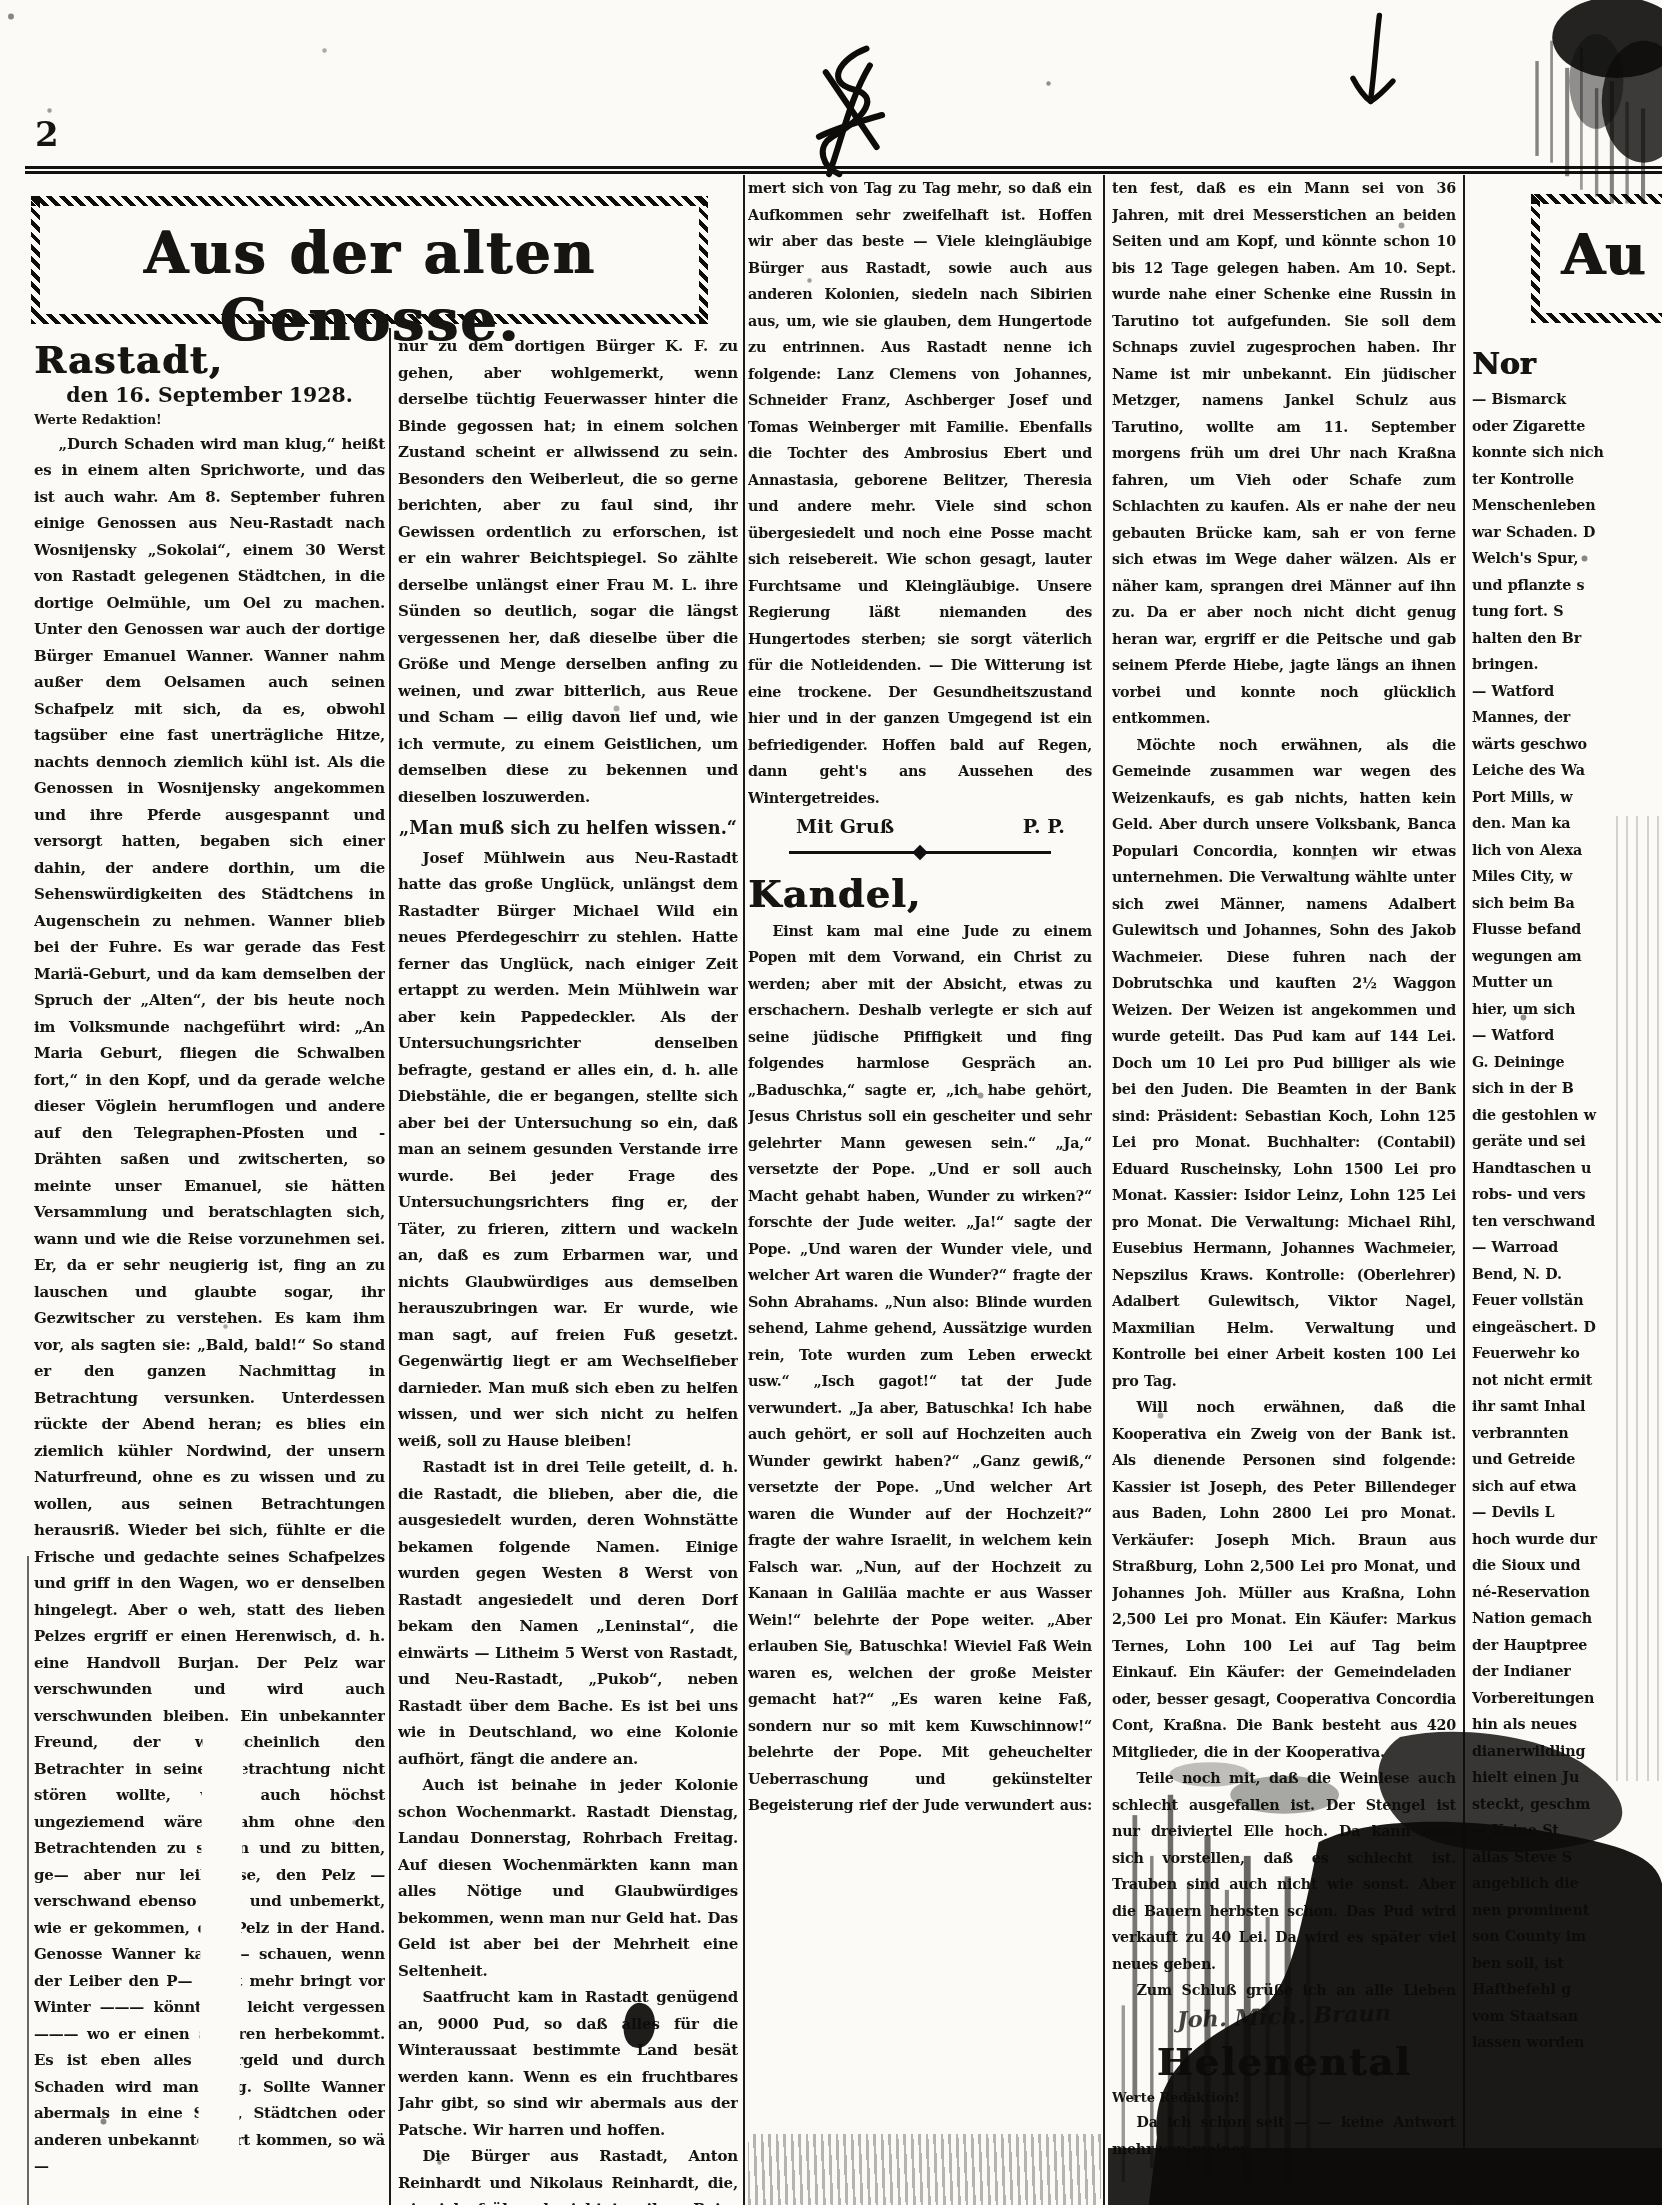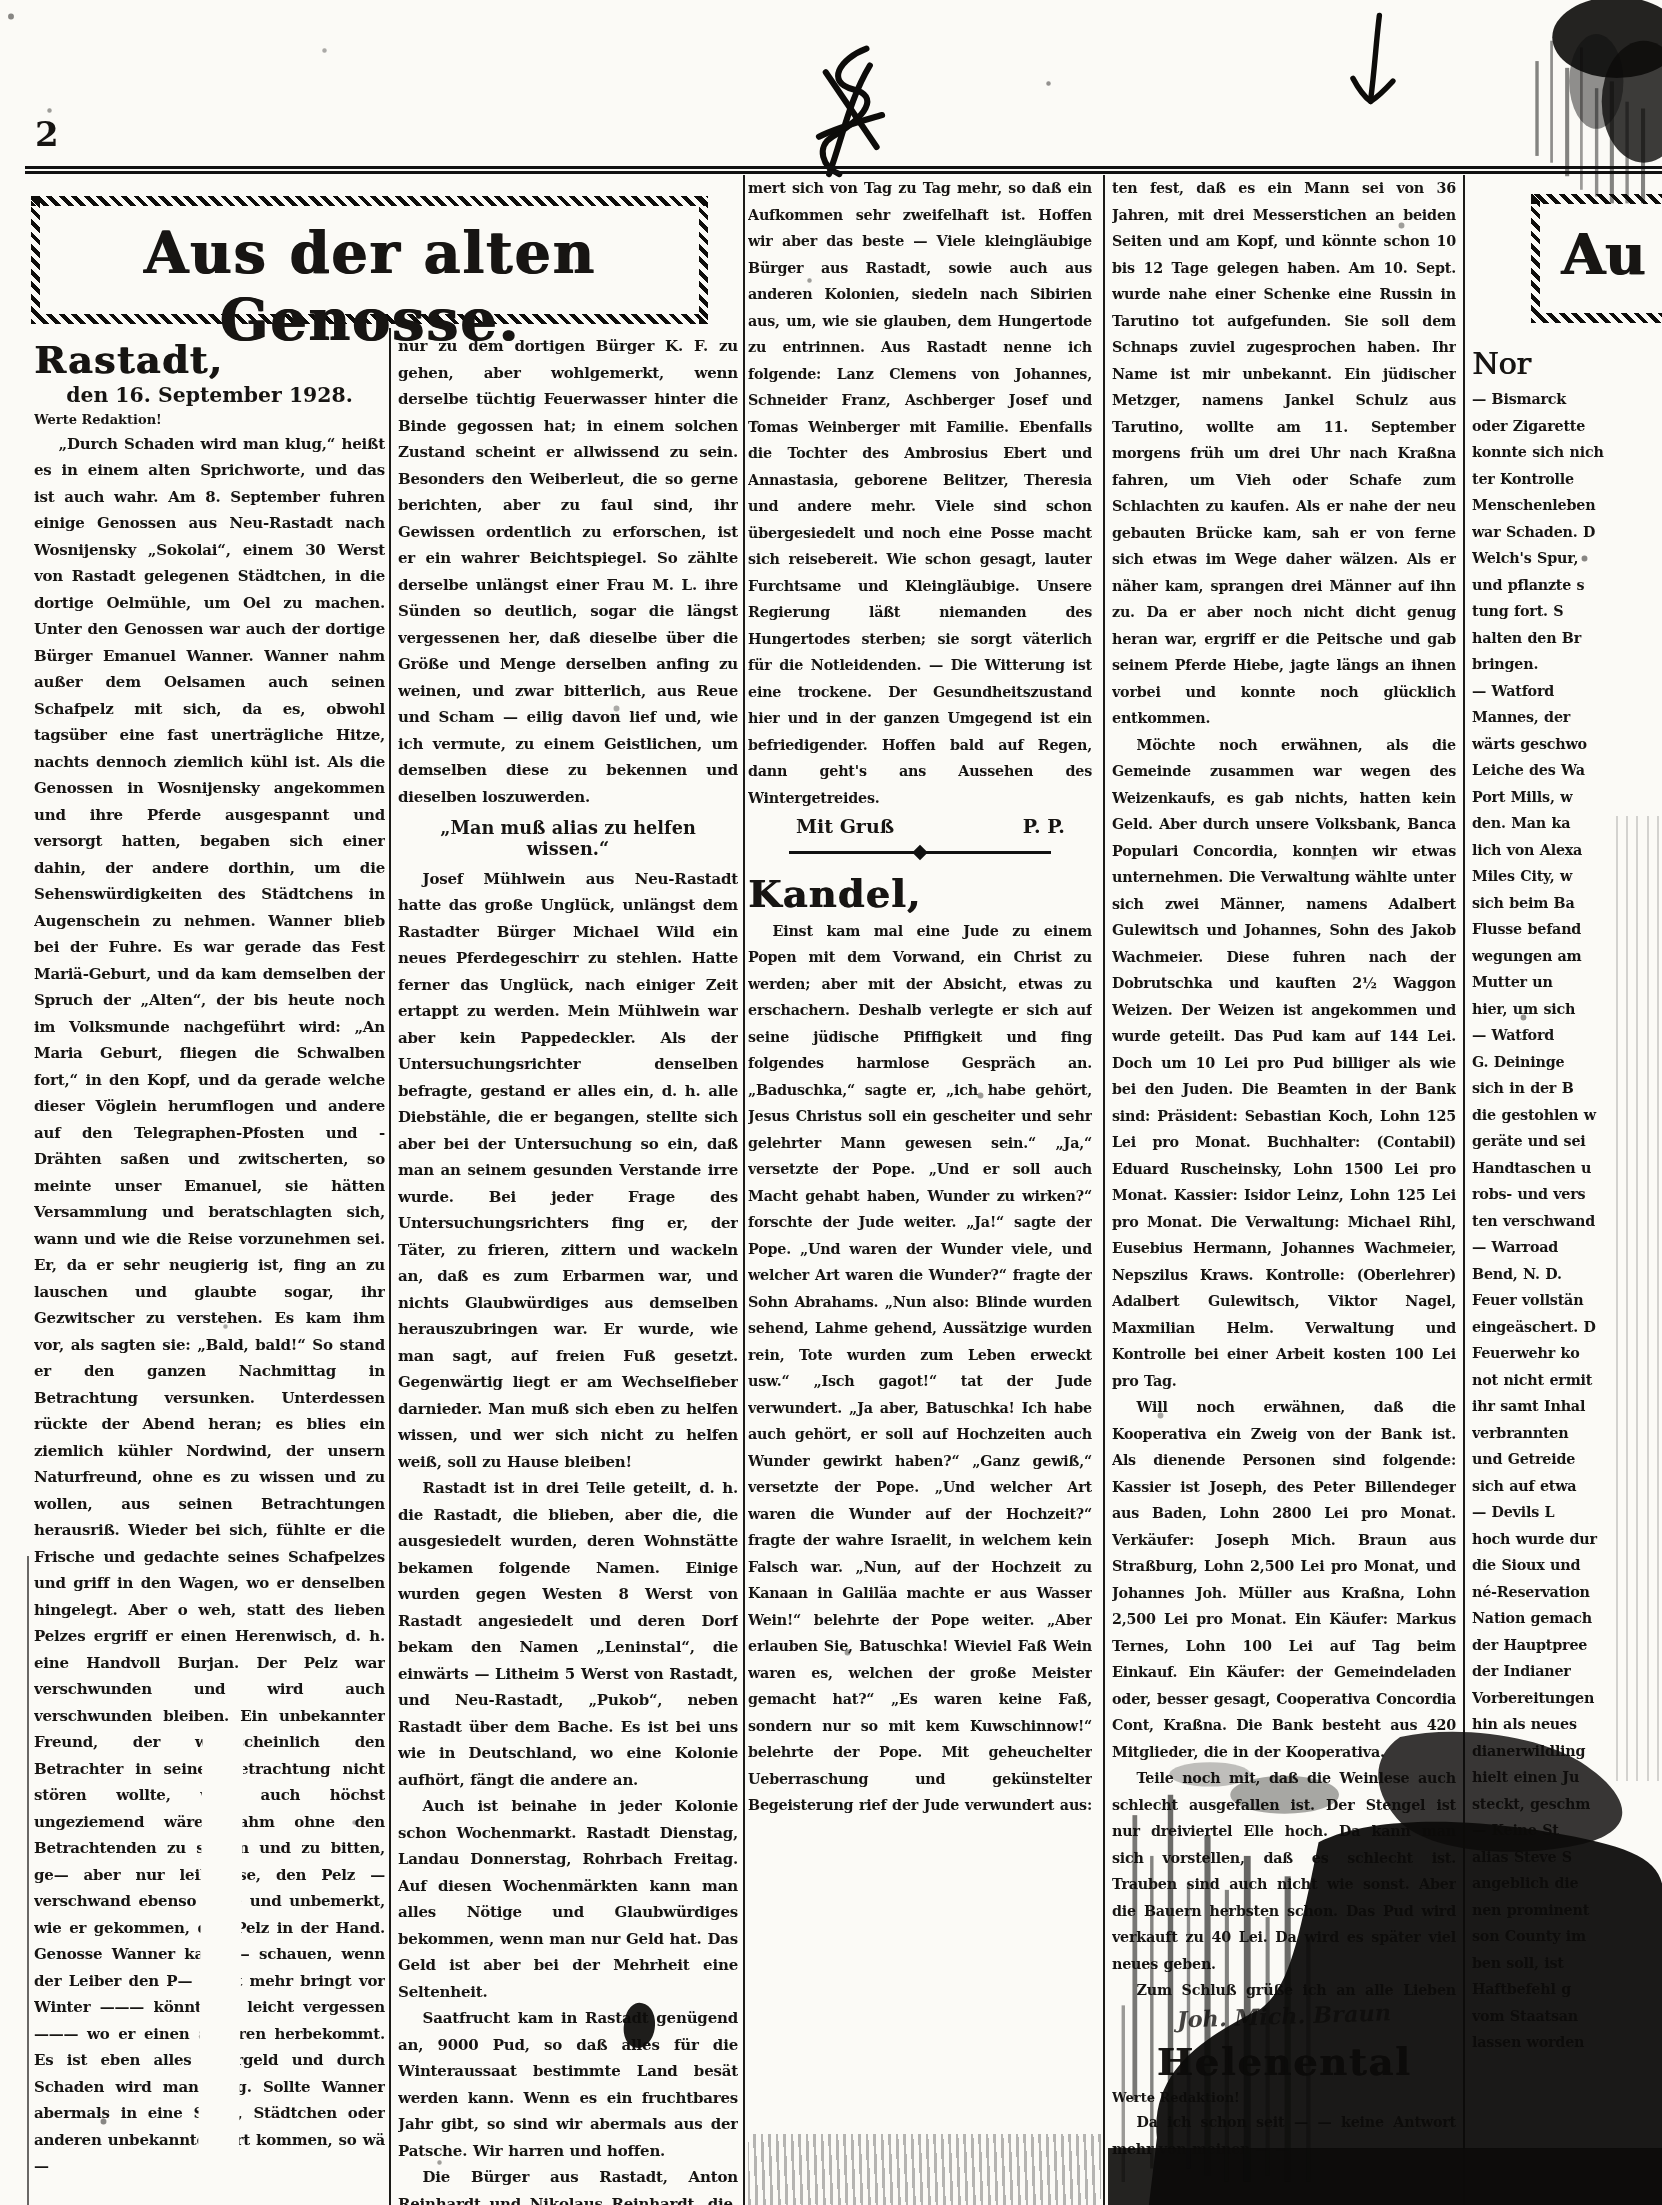--- a/index.html
+++ b/index.html
@@ -44,21 +44,21 @@
   .divider .diamond{position:absolute;left:50%;top:-6.8px;width:11px;height:11px;background:#111;
            transform:translateX(-50%) rotate(45deg);}
   .col4-tail{position:absolute;left:0;right:0;top:1828px;bottom:0;background:#fbfaf6;}
   .sig{font-size:22.4px;font-weight:bold;font-style:italic;text-align:center;transform:rotate(-2deg);opacity:.8;}
   .h-helen{font-size:38px;font-weight:bold;text-align:center;letter-spacing:2px;margin:9.5px 0 6.8px;
            text-shadow:1px 0 0 currentColor;}
   
   .mast-frag{left:1531px;top:194px;width:132px;height:129px;}
   .mast-frag-title{position:absolute;left:30px;top:27px;font-size:56px;text-shadow:1.4px 0 0 currentColor;}
   .col5-lines{margin-top:4.1px;}
-  .h-frag{font-size:30px;font-weight:normal;margin:171px 0 5.4px;text-shadow:1px 0 0 currentColor;}
+  .h-frag{font-size:30px;font-weight:bold;margin:171px 0 5.4px;text-shadow:1px 0 0 currentColor;}
   .frag-line{white-space:nowrap;width:313px;}
   
   .smudge{position:absolute;pointer-events:none;}
   .whitestrip{position:absolute;left:200px;top:1736px;width:41px;height:472px;background:#fbfaf6;
               transform:rotate(.6deg);}
   .blob-word{position:absolute;left:624px;top:2003px;width:31px;height:45px;background:#0d0c0a;
              border-radius:45% 55% 50% 50%;transform:rotate(9deg);opacity:.93;}
   .streaks-right{position:absolute;left:1616px;top:816px;width:47px;height:965px;opacity:.16;
      background:repeating-linear-gradient(90deg,#000 0 2px,transparent 2px 10.2px);}
   .smear-col3{position:absolute;left:748px;top:2134px;width:353px;height:71px;opacity:.28;
@@ -123,21 +123,21 @@
 
   <div class="col" id="col1">
     <div class="h-city fraktur">Rastadt,</div>
     <div class="h-date fraktur">den 16. September 1928.</div>
     <div class="salut">Werte Redaktion!</div>
     <p class="body ind">„Durch Schaden wird man klug,“ heißt es in einem alten Sprichworte, und das ist auch wahr. Am 8. September fuhren einige Genossen aus Neu-Rastadt nach Wosnijensky „Sokolai“, einem 30 Werst von Rastadt gelegenen Städtchen, in die dortige Oelmühle, um Oel zu machen. Unter den Genossen war auch der dortige Bürger Emanuel Wanner. Wanner nahm außer dem Oelsamen auch seinen Schafpelz mit sich, da es, obwohl tagsüber eine fast unerträgliche Hitze, nachts dennoch ziemlich kühl ist. Als die Genossen in Wosnijensky angekommen und ihre Pferde ausgespannt und versorgt hatten, begaben sich einer dahin, der andere dorthin, um die Sehenswürdigkeiten des Städtchens in Augenschein zu nehmen. Wanner blieb bei der Fuhre. Es war gerade das Fest Mariä-Geburt, und da kam demselben der Spruch der „Alten“, der bis heute noch im Volksmunde nachgeführt wird: „An Maria Geburt, fliegen die Schwalben fort,“ in den Kopf, und da gerade welche dieser Vöglein herumflogen und andere auf den Telegraphen-Pfosten und -Drähten saßen und zwitscherten, so meinte unser Emanuel, sie hätten Versammlung und beratschlagten sich, wann und wie die Reise vorzunehmen sei. Er, da er sehr neugierig ist, fing an zu lauschen und glaubte sogar, ihr Gezwitscher zu verstehen. Es kam ihm vor, als sagten sie: „Bald, bald!“ So stand er den ganzen Nachmittag in Betrachtung versunken. Unterdessen rückte der Abend heran; es blies ein ziemlich kühler Nordwind, der unsern Naturfreund, ohne es zu wissen und zu wollen, aus seinen Betrachtungen herausriß. Wieder bei sich, fühlte er die Frische und gedachte seines Schafpelzes und griff in den Wagen, wo er denselben hingelegt. Aber o weh, statt des lieben Pelzes ergriff er einen Herenwisch, d. h. eine Handvoll Burjan. Der Pelz war verschwunden und wird auch verschwunden bleiben. Ein unbekannter Freund, der wahrscheinlich den Betrachter in seiner Betrachtung nicht stören wollte, was auch höchst ungeziemend wäre, nahm ohne den Betrachtenden zu stören und zu bitten, ge— aber nur leihweise, den Pelz — verschwand ebenso leise und unbemerkt, wie er gekommen, den Pelz in der Hand. Genosse Wanner kann — schauen, wenn der Leiber den P— nicht mehr bringt vor Winter ——— könnte es leicht vergessen ——— wo er einen anderen herbekommt. Es ist eben alles Lehrgeld und durch Schaden wird man klug. Sollte Wanner abermals in eine Stadt, Städtchen oder anderen unbekannten Ort kommen, so wä—</p>
   </div>
 
   <div class="col" id="col2">
     <p class="body">nur zu dem dortigen Bürger K. F. zu gehen, aber wohlgemerkt, wenn derselbe tüchtig Feuerwasser hinter die Binde gegossen hat; in einem solchen Zustand scheint er allwissend zu sein. Besonders den Weiberleut, die so gerne berichten, aber zu faul sind, ihr Gewissen ordentlich zu erforschen, ist er ein wahrer Beichtspiegel. So zählte derselbe unlängst einer Frau M. L. ihre Sünden so deutlich, sogar die längst vergessenen her, daß dieselbe über die Größe und Menge derselben anfing zu weinen, und zwar bitterlich, aus Reue und Scham — eilig davon lief und, wie ich vermute, zu einem Geistlichen, um demselben diese zu bekennen und dieselben loszuwerden.</p>
-    <div class="subhead">„Man muß alias zu helfen wissen.“</div>
+    <div class="subhead">„Man muß sich zu helfen wissen.“</div>
     <p class="body ind">Josef Mühlwein aus Neu-Rastadt hatte das große Unglück, unlängst dem Rastadter Bürger Michael Wild ein neues Pferdegeschirr zu stehlen. Hatte ferner das Unglück, nach einiger Zeit ertappt zu werden. Mein Mühlwein war aber kein Pappedeckler. Als der Untersuchungsrichter denselben befragte, gestand er alles ein, d. h. alle Diebstähle, die er begangen, stellte sich aber bei der Untersuchung so ein, daß man an seinem gesunden Verstande irre wurde. Bei jeder Frage des Untersuchungsrichters fing er, der Täter, zu frieren, zittern und wackeln an, daß es zum Erbarmen war, und nichts Glaubwürdiges aus demselben herauszubringen war. Er wurde, wie man sagt, auf freien Fuß gesetzt. Gegenwärtig liegt er am Wechselfieber darnieder. Man muß sich eben zu helfen wissen, und wer sich nicht zu helfen weiß, soll zu Hause bleiben!</p>
     <p class="body ind">Rastadt ist in drei Teile geteilt, d. h. die Rastadt, die blieben, aber die, die ausgesiedelt wurden, deren Wohnstätte bekamen folgende Namen. Einige wurden gegen Westen 8 Werst von Rastadt angesiedelt und deren Dorf bekam den Namen „Leninstal“, die einwärts — Litheim 5 Werst von Rastadt, und Neu-Rastadt, „Pukob“, neben Rastadt über dem Bache. Es ist bei uns wie in Deutschland, wo eine Kolonie aufhört, fängt die andere an.</p>
     <p class="body ind">Auch ist beinahe in jeder Kolonie schon Wochenmarkt. Rastadt Dienstag, Landau Donnerstag, Rohrbach Freitag. Auf diesen Wochenmärkten kann man alles Nötige und Glaubwürdiges bekommen, wenn man nur Geld hat. Das Geld ist aber bei der Mehrheit eine Seltenheit.</p>
     <p class="body ind">Saatfrucht kam in Rastadt genügend an, 9000 Pud, so daß alles für die Winteraussaat bestimmte Land besät werden kann. Wenn es ein fruchtbares Jahr gibt, so sind wir abermals aus der Patsche. Wir harren und hoffen.</p>
     <p class="body ind">Die Bürger aus Rastadt, Anton Reinhardt und Nikolaus Reinhardt, die, wie ich früher berichtete, ihre Reise nach Amerika in den nächsten Tagen anzutreten gedachten, kam etwas in die Quere, was, kann ich nicht sagen, und die Abreise derselben ist ungewiß. Reinhardt ist zudem noch — Wie es den Anschein—</p>
   </div>
 
   <div class="col tall" id="col3">
     <p class="body">mert sich von Tag zu Tag mehr, so daß ein Aufkommen sehr zweifelhaft ist. Hoffen wir aber das beste — Viele kleingläubige Bürger aus Rastadt, sowie auch aus anderen Kolonien, siedeln nach Sibirien aus, um, wie sie glauben, dem Hungertode zu entrinnen. Aus Rastadt nenne ich folgende: Lanz Clemens von Johannes, Schneider Franz, Aschberger Josef und Tomas Weinberger mit Familie. Ebenfalls die Tochter des Ambrosius Ebert und Annastasia, geborene Belitzer, Theresia und andere mehr. Viele sind schon übergesiedelt und noch eine Posse macht sich reisebereit. Wie schon gesagt, lauter Furchtsame und Kleingläubige. Unsere Regierung läßt niemanden des Hungertodes sterben; sie sorgt väterlich für die Notleidenden. — Die Witterung ist eine trockene. Der Gesundheitszustand hier und in der ganzen Umgegend ist ein befriedigender. Hoffen bald auf Regen, dann geht's ans Aussehen des Wintergetreides.</p>
     <div class="signoff">

